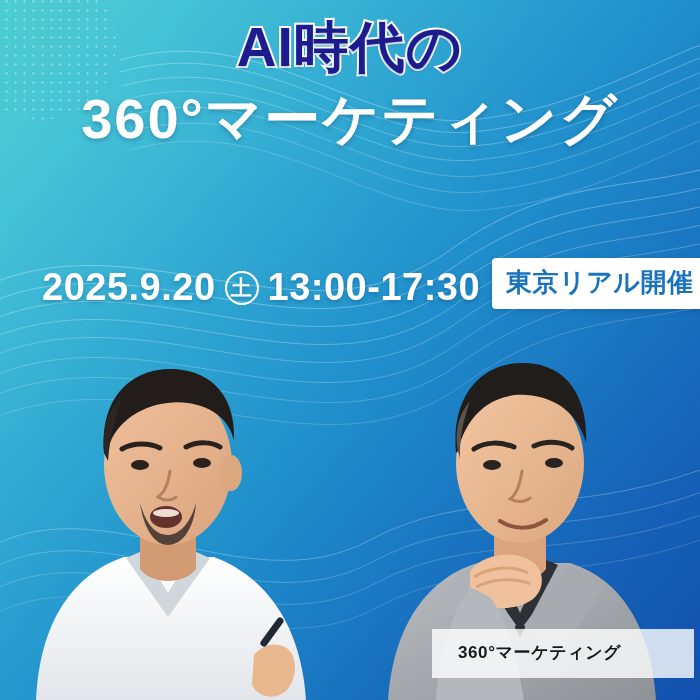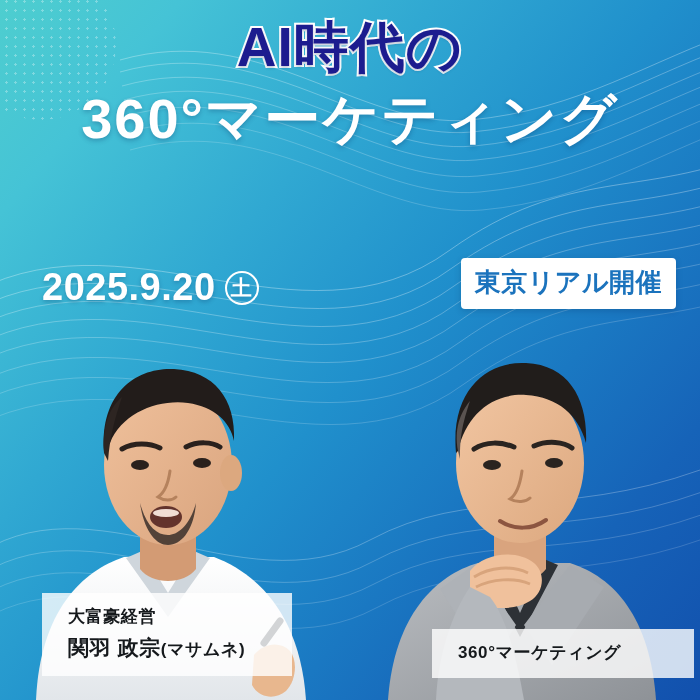--- a/index.html
+++ b/index.html
@@ -289,28 +289,23 @@
 
   <div class="headline">
     <h1 class="title-ai">AI時代の</h1>
     <h2 class="title-main">360°マーケティング</h2>
   </div>
 
   <div class="date-row">
     <div class="date-text">
       <span>2025.9.20</span>
       <span class="day-badge">土</span>
+      <span>13:00-17:30</span>
     </div>
     <div class="venue-badge">東京リアル開催</div>
   </div>
 
-  <div class="nameplate nameplate-left">
-    <p class="np-role">大富豪経営</p>
-    <p class="np-name">
-      <span>関羽 政宗</span><span class="np-kana">(マサムネ)</span>
-    </p>
-  </div>
 
   <div class="nameplate nameplate-right">
     <p class="np-role">360°マーケティング</p>
   </div>
 
 </div>
 
 </body></html>

